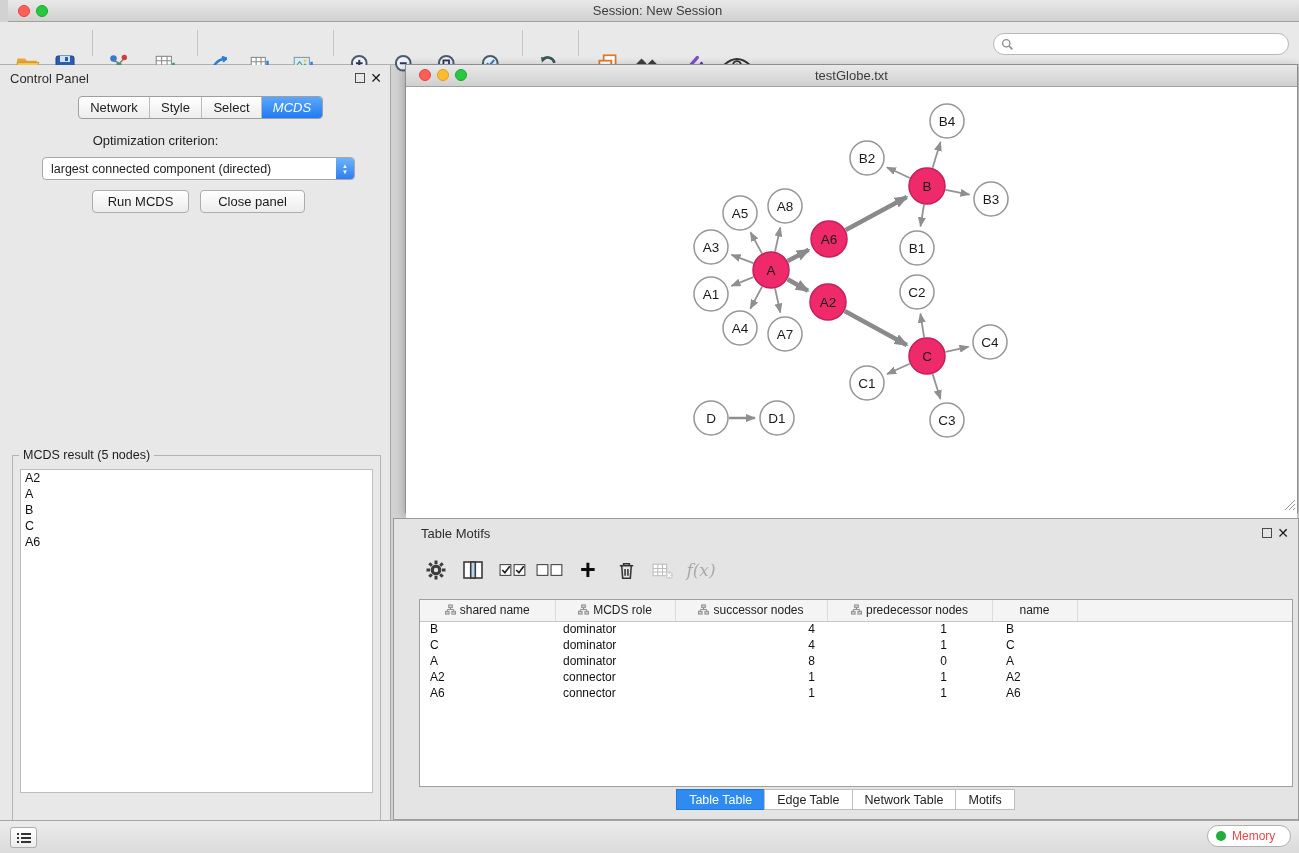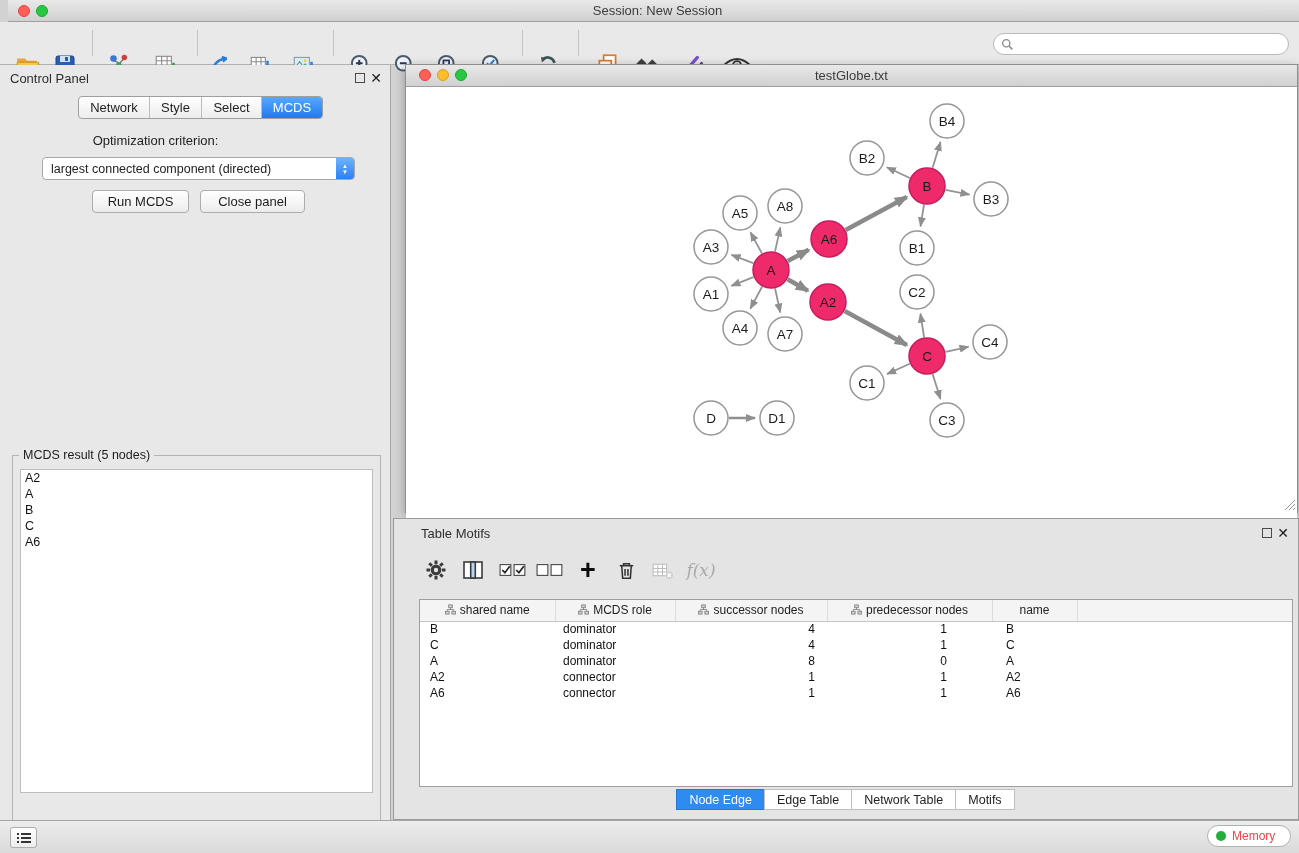--- a/index.html
+++ b/index.html
@@ -34,21 +34,21 @@
   .panel-head { position:absolute; left:10px; top:6px; font-size:13px; color:#2e2e2e; }
   .mini-restore { position:absolute; width:10px; height:10px; border:1.5px solid #4a4a4a; }
   .mini-close { position:absolute; font-size:14px; font-weight:bold; color:#1a1a1a; line-height:12px; }
 
   .seg-tabs { position:absolute; left:78px; top:31px; width:245px; height:23px; display:flex;
     border:1px solid #9f9f9f; border-radius:4px; overflow:hidden;
     background:linear-gradient(#ffffff,#ededed); }
   .seg { display:flex; align-items:center; justify-content:center; font-size:13px;
     color:#222; border-right:1px solid #bcbcbc; }
   .seg:last-child { border-right:none; }
-  .seg.selected { background:linear-gradient(#5aa8fc,#1f7bf0); color:#fff; }
+  .seg.selected { background:linear-gradient(#5aa8fc,#1f7bf0); color:#fff;font-style:italic; }
 
   .opt-label { position:absolute; left:0; width:311px; top:68px; text-align:center; font-size:13px; }
   .combo { position:absolute; left:42px; top:92px; width:313px; height:23px; background:#fff;
     border:1px solid #a8a8a8; border-radius:4px; display:flex; align-items:center; }
   .combo .val { flex:1; font-size:12.5px; padding-left:8px; white-space:nowrap; overflow:hidden; }
   .combo .step { width:18px; height:100%; border-radius:0 3px 3px 0;
     background:linear-gradient(#6db3fb,#2e7ef0); display:flex; flex-direction:column;
     align-items:center; justify-content:center; color:#fff; }
   .combo .step span { font-size:6px; line-height:6px; }
 
@@ -572,21 +572,21 @@
               <td class="c2">1</td>
               <td class="c3">1</td>
               <td class="c4">A6</td>
               <td></td>
             </tr>
           </tbody>
       </table>
     </div>
 
     <div class="nt-tabs">
-      <div class="nt-tab selected">Node Edge</div>
+      <div class="nt-tab selected">Table Table</div>
       <div class="nt-tab">Edge Table</div>
       <div class="nt-tab">Network Table</div>
       <div class="nt-tab">Motifs</div>
     </div>
   </div>
 
   <div class="statusbar">
     <div class="status-left-btn">
       <svg width="14" height="12" viewBox="0 0 14 12">
         <rect x="0" y="1" width="2" height="2" fill="#333"></rect>

